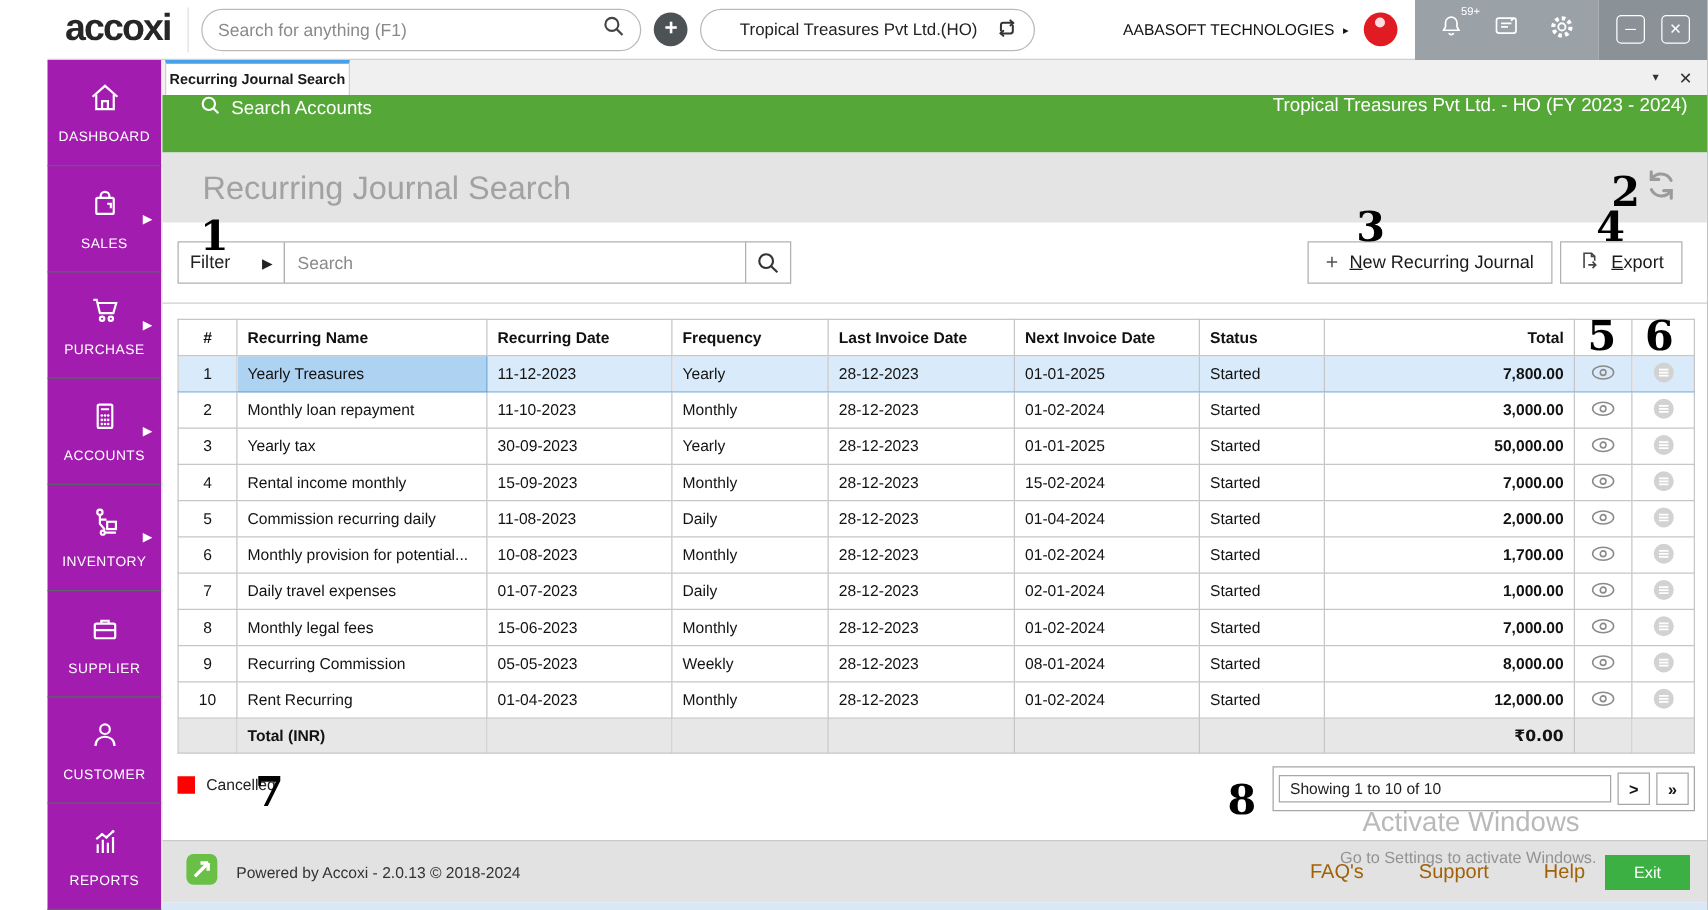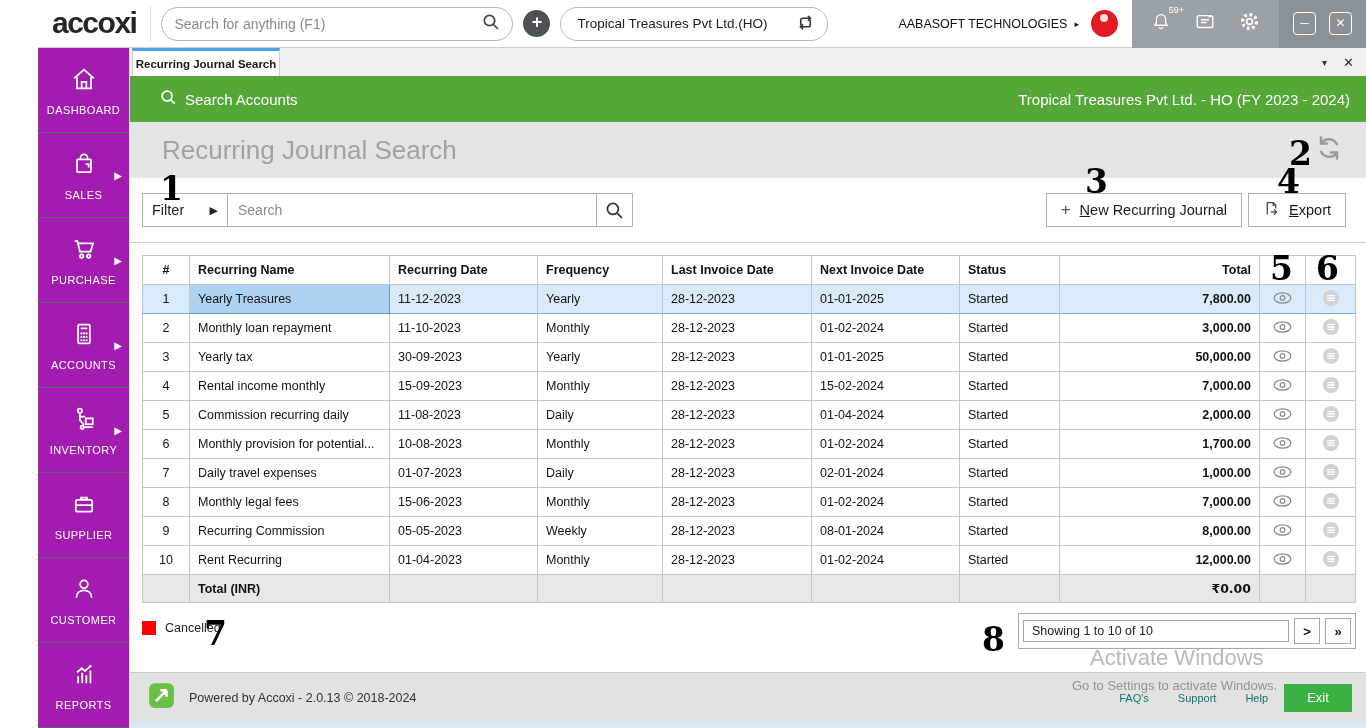--- a/index.html
+++ b/index.html
@@ -14,21 +14,21 @@
           padding:0 14px 0 14px; border-right:1px solid #e0e0e0; height:36px; line-height:34px;}
   .search-pill { width:352px; height:34px; border:1px solid #b9b9b9; border-radius:17px;
                  display:flex; align-items:center; padding:0 12px; margin-left:10px; }
   .search-pill input { flex:1; border:none; outline:none; font-size:14px; color:#333;
                        font-family:"Liberation Sans",sans-serif; background:transparent; }
   .search-pill input::placeholder { color:#8a8a8a; }
   .add-btn { width:27px; height:27px; border-radius:50%; background:#4d5355; color:#fff;
              font-size:18px; line-height:25px; text-align:center; margin:0 10px; font-weight:bold; }
   .company-pill { width:268px; height:34px; border:1px solid #b9b9b9; border-radius:17px;
                   display:flex; align-items:center; padding:0 12px 0 16px; font-size:13.5px; color:#222; }
-  .company-pill .lbl { flex:1; }
+  .company-pill .lbl { flex:1;text-align:center; }
   .top-spacer { flex:1; }
   .org { font-size:12.5px; color:#111; display:flex; align-items:center; gap:7px; }
   .org .arr { font-size:9px; }
   .avatar { width:27px; height:27px; border-radius:50%; background:#e01b22; margin:0 14px 0 12px;
             position:relative; }
   .avatar::after{ content:""; position:absolute; left:9px; top:4px; width:8px; height:8px;
             border-radius:50%; background:#fff; opacity:.85;}
   .icon-section { height:48px; background:#9aa1a7; display:flex; align-items:center;
                   gap:22px; padding:0 18px; }
   .bell-wrap { position:relative; }
@@ -52,21 +52,21 @@
   
   .tabstrip { height:28px; background:#f0f0f0; display:flex; align-items:stretch; }
   .tab { margin-left:2px; width:148px; background:#fff; border-top:3px solid #4aa0e8;
          border-left:1px solid #cfcfcf; border-right:1px solid #cfcfcf;
          font-size:11.5px; font-weight:bold; color:#1a1a1a;
          display:flex; align-items:center; justify-content:center; }
   .tab-ctrls { margin-left:auto; display:flex; align-items:center; gap:16px; padding-right:12px; color:#333; }
   .tab-dd { font-size:10px; } .tab-x { font-size:13px; }
 
   
-  .greenbar { height:46px; background:#55a738; color:#fff; display:flex; align-items:center;
+  .greenbar { height:46px; background:#55a738; color:#fff; display:flex; align-items:flex-start;
               padding:0 16px 0 30px; }
   .greenbar .left { display:flex; align-items:center; gap:8px; font-size:15px; }
   .greenbar .right { margin-left:auto; font-size:15px; }
 
   
   .titlebar { height:56px; background:#e4e4e4; display:flex; align-items:center; padding-left:32px; }
   .page-title { font-size:26px; color:#a2a2a2; font-weight:300; }
   .refresh { margin-left:auto; margin-right:22px; cursor:pointer; }
 
   
@@ -113,21 +113,21 @@
   .pager { margin-left:auto; border:1px solid #a7a7a7; padding:4px; display:flex; gap:5px; align-items:center; }
   .pager .summary { width:266px; height:22px; border:1px solid #a7a7a7; background:#fff;
                     font-size:12.5px; color:#222; line-height:21px; padding-left:8px; }
   .pager .pbtn { width:26px; height:26px; border:1px solid #a7a7a7; background:#fff; font-weight:bold;
                  font-size:13px; display:flex; align-items:center; justify-content:center; color:#111; }
 
   
   .statusbar { margin-top:auto; height:50px; background:#e2e2e2; border-top:1px solid #c9c9c9;
                display:flex; align-items:center; padding:0 14px 0 18px; }
   .powered { font-size:12.5px; color:#333; margin-left:14px; }
-  .foot-links { margin-left:auto; display:flex; gap:29px; font-size:11px; color:#0f766e; }
+  .foot-links { margin-left:auto; display:flex; gap:44px; font-size:16px; color:#a16207; }
   .exit-btn { width:68px; height:28px; background:#3cb043; color:#fff; font-size:13px; font-weight:normal;
               display:flex; align-items:center; justify-content:center; margin-left:16px; }
   .bottom-strip { height:6px; background:#d9e8f6; }
 
   
   .ann { position:absolute; z-index:40; font-family:"DejaVu Serif", serif; font-weight:700;
          font-size:33px; color:#000; line-height:1; pointer-events:none; }
   .ann1{left:160px; top:172px;} .ann2{left:1289px; top:137px;} .ann3{left:1085px; top:165px;}
   .ann4{left:1277px; top:165px;} .ann5{left:1270px; top:252px;} .ann6{left:1316px; top:252px;}
   .ann7{left:204px; top:617px;} .ann8{left:982px; top:623px;}

